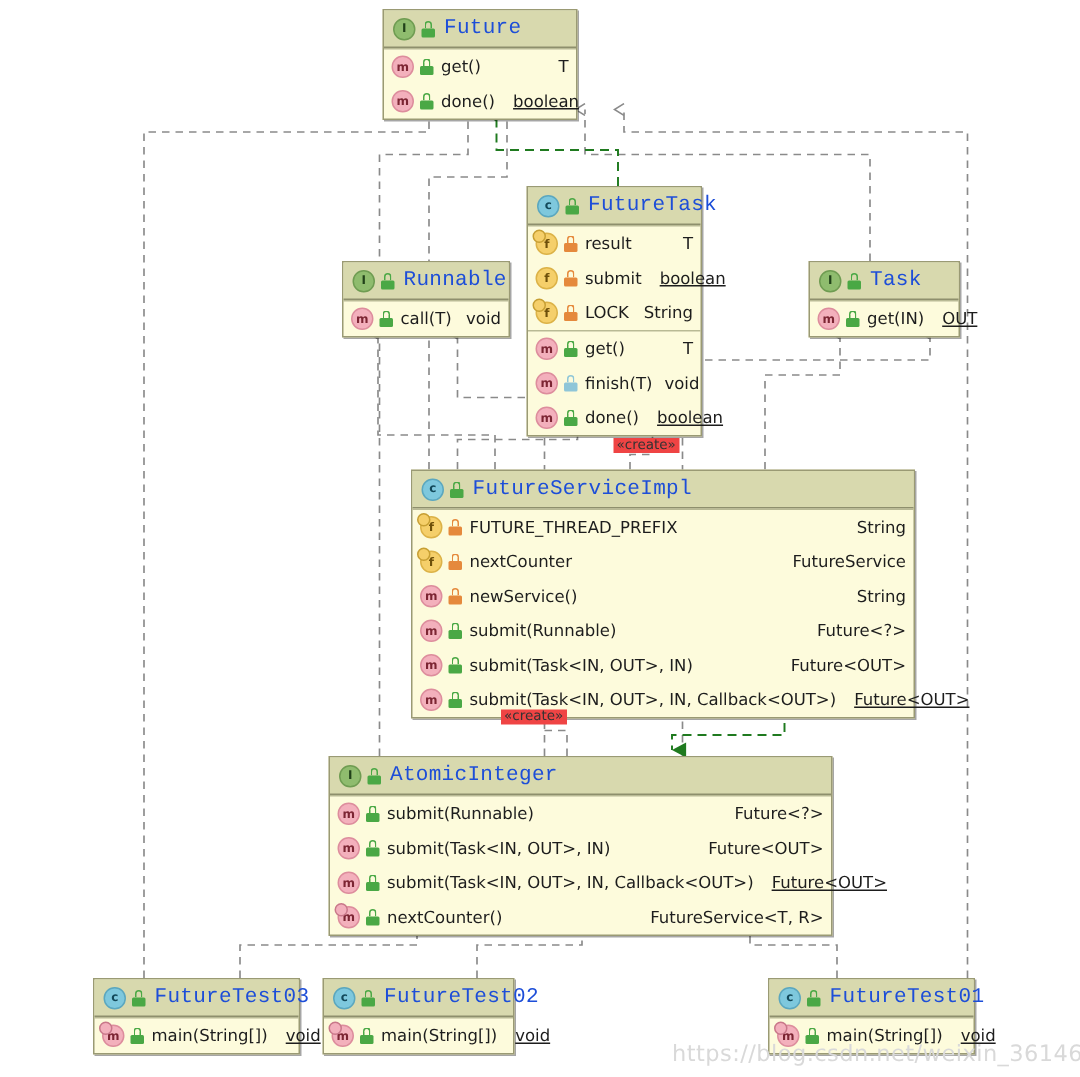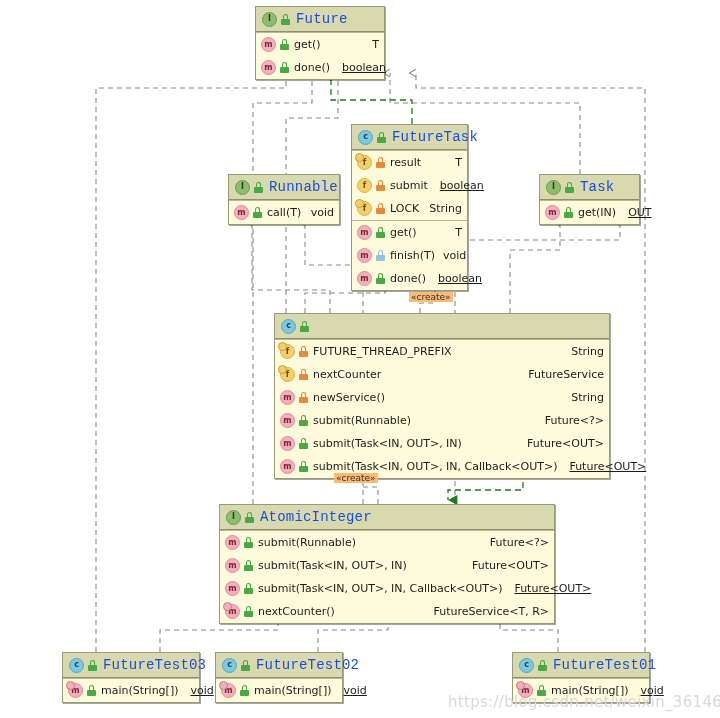--- a/index.html
+++ b/index.html
@@ -85,21 +85,21 @@
   .v-pub b{border-color:#4aa845;}
   .v-pri i{background:#e5893c;}
   .v-pri b{border-color:#e5893c;}
   .v-pro i{background:#8fc6d8;}
   .v-pro b{border-color:#8fc6d8;}
 
   .stereo{
     position:absolute;
     font-size:9px;color:#333;
     font-family:"DejaVu Sans","Liberation Sans",sans-serif;
-    background:#fdba74;
+    background:#ef4444;
     padding:0 2px;
     white-space:nowrap;
   }
   .watermark{
     position:absolute;
     font-size:15px;
     color:#d9d9d9;
     font-family:"DejaVu Sans","Liberation Sans",sans-serif;
     white-space:nowrap;
     letter-spacing:.3px;
@@ -308,20 +308,21 @@
     </div>
   </div>
 
   <div class="umlbox" style="left:274px;top:313px;width:336px;">
     <div class="umlhead">
       <span class="ico ico-c">c</span>
       <span class="vis v-pub">
           <b></b>
           <i></i>
         </span>
+      <span class="title">FutureServiceImpl</span>
     </div>
     <div class="sect">
       <div class="row">
         <span class="ico ico-f ico-s">f</span>
         <span class="vis v-pri">
             <b></b>
             <i></i>
           </span>
         <span class="nm">FUTURE_THREAD_PREFIX</span>
         <span class="ty">String</span>

